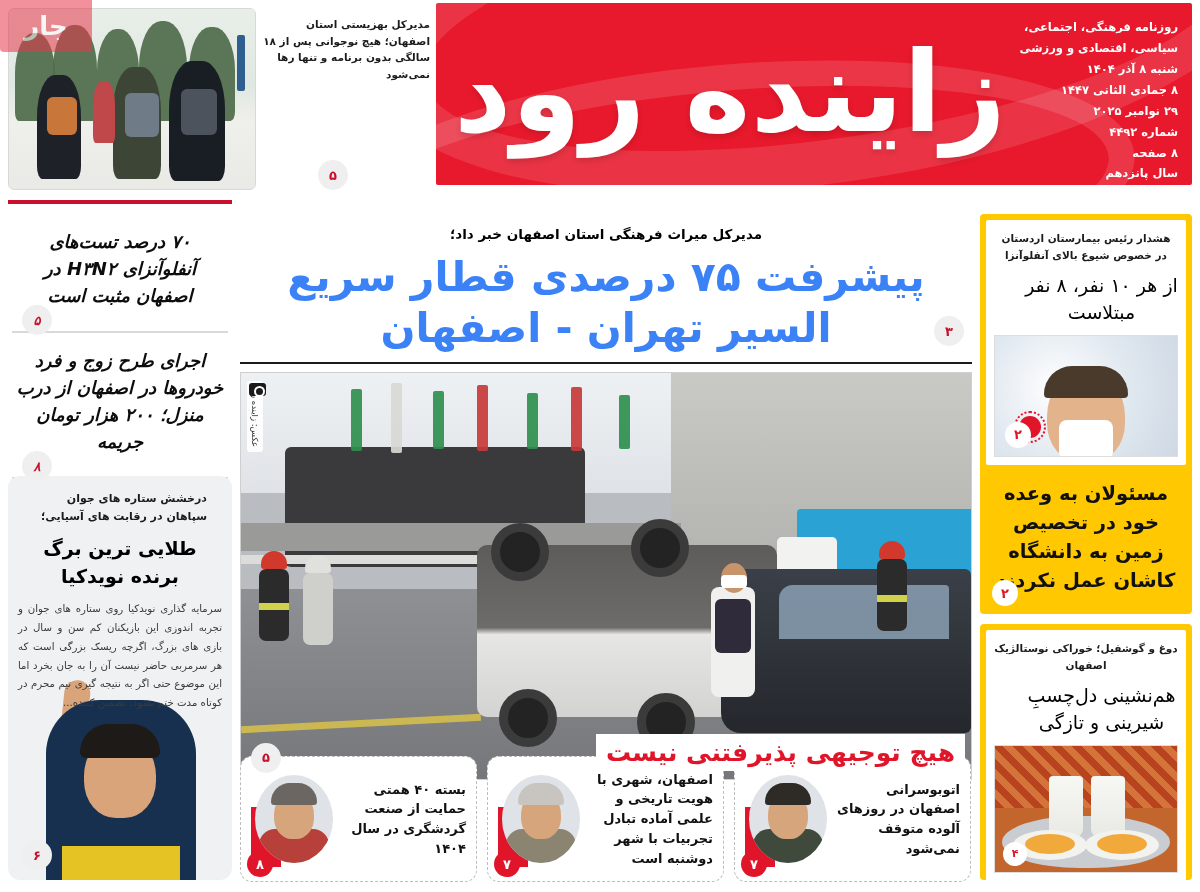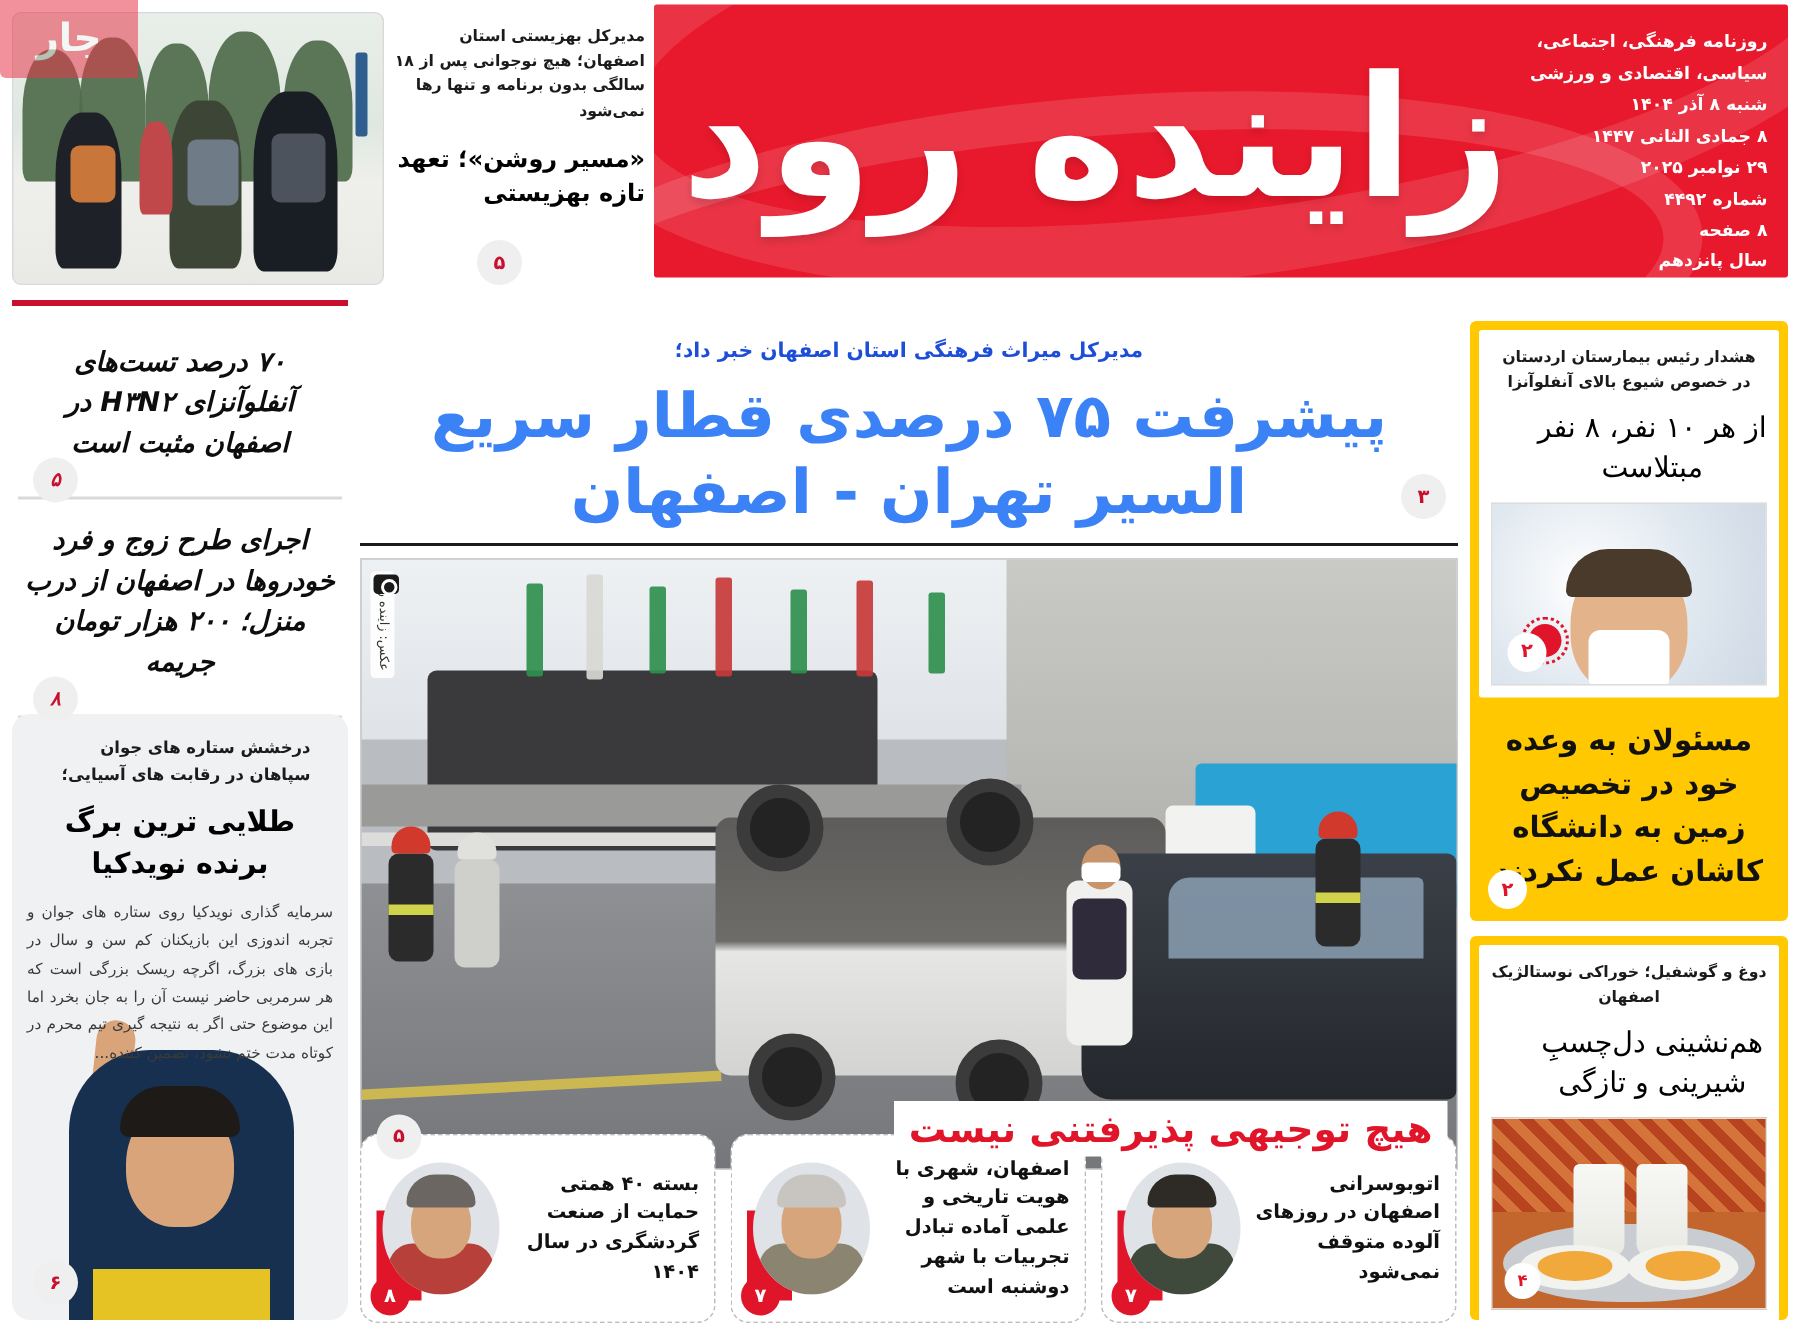--- a/index.html
+++ b/index.html
@@ -121,21 +121,21 @@
     background: #1d1a18; border-radius: 40px 40px 8px 8px; }
   .sp-arm { position: absolute; left: 52px; bottom: 92px; width: 26px; height: 108px;
     background: #d9a479; border-radius: 13px; transform: rotate(6deg); }
   .sp-jersey { position: absolute; left: 54px; bottom: 0; width: 118px; height: 34px;
     background: #e6c325; }
   .sp-badge { left: 14px; bottom: 10px; top: auto; }
 
   
   .center { position: absolute; left: 240px; top: 214px; width: 732px; height: 670px; }
   .c-kicker { direction: rtl; text-align: center; font-size: 13.5px; font-weight: bold;
-    color: #1d4ed8; margin-top: 12px; }
+    color: #000000; margin-top: 12px; }
   .c-head { direction: rtl; text-align: center; font-size: 41px; line-height: 1.24;
     font-weight: bold; color: #3b82f6; margin-top: 10px; letter-spacing: -.5px; }
   .c-badge { right: 8px; top: 102px; left: auto; }
   .c-rule { height: 2px; background: #1b1b1b; margin-top: 8px; }
 
   
   .hero {
     position: relative; margin-top: 8px; width: 732px; height: 408px;
     overflow: hidden; background: #b9bcc0; border: 1px solid #cfcfcf;
   }
@@ -292,21 +292,20 @@
       <div class="person" style="left:104px;top:58px; width:48px; height:112px; background:#3d4636;"></div>
       <div class="pack" style="left:116px;top:84px; width:34px; height:44px; background:#6f7b86;"></div>
       <div class="person" style="left:160px;top:52px; width:56px; height:120px; background:#191d24;"></div>
       <div class="pack" style="left:172px;top:80px; width:36px; height:46px; background:#4d535c;"></div>
       <div class="person" style="left:84px; top:72px; width:22px; height:62px; background:#c0484a;"></div>
     </div>
     <div class="corner-mark">جار</div>
 
     <div class="tl-text">
       <div class="tl-kicker">مدیرکل بهزیستی استان اصفهان؛ هیچ نوجوانی پس از ۱۸ سالگی بدون برنامه و تنها رها نمی‌شود</div>
-      <div class="tl-head">«مسیر روشن»؛ تعهد تازه بهزیستی</div>
     </div>
     <div class="pgbadge tl-badge">۵</div>
 
     <div class="masthead">
       <div class="mh-swoosh1"></div>
       <div class="mh-swoosh2"></div>
       <div class="mh-word">زاینده رود</div>
       <div class="mh-info">
         <div>روزنامه فرهنگی، اجتماعی،</div>
         <div>سیاسی، اقتصادی و ورزشی</div>

